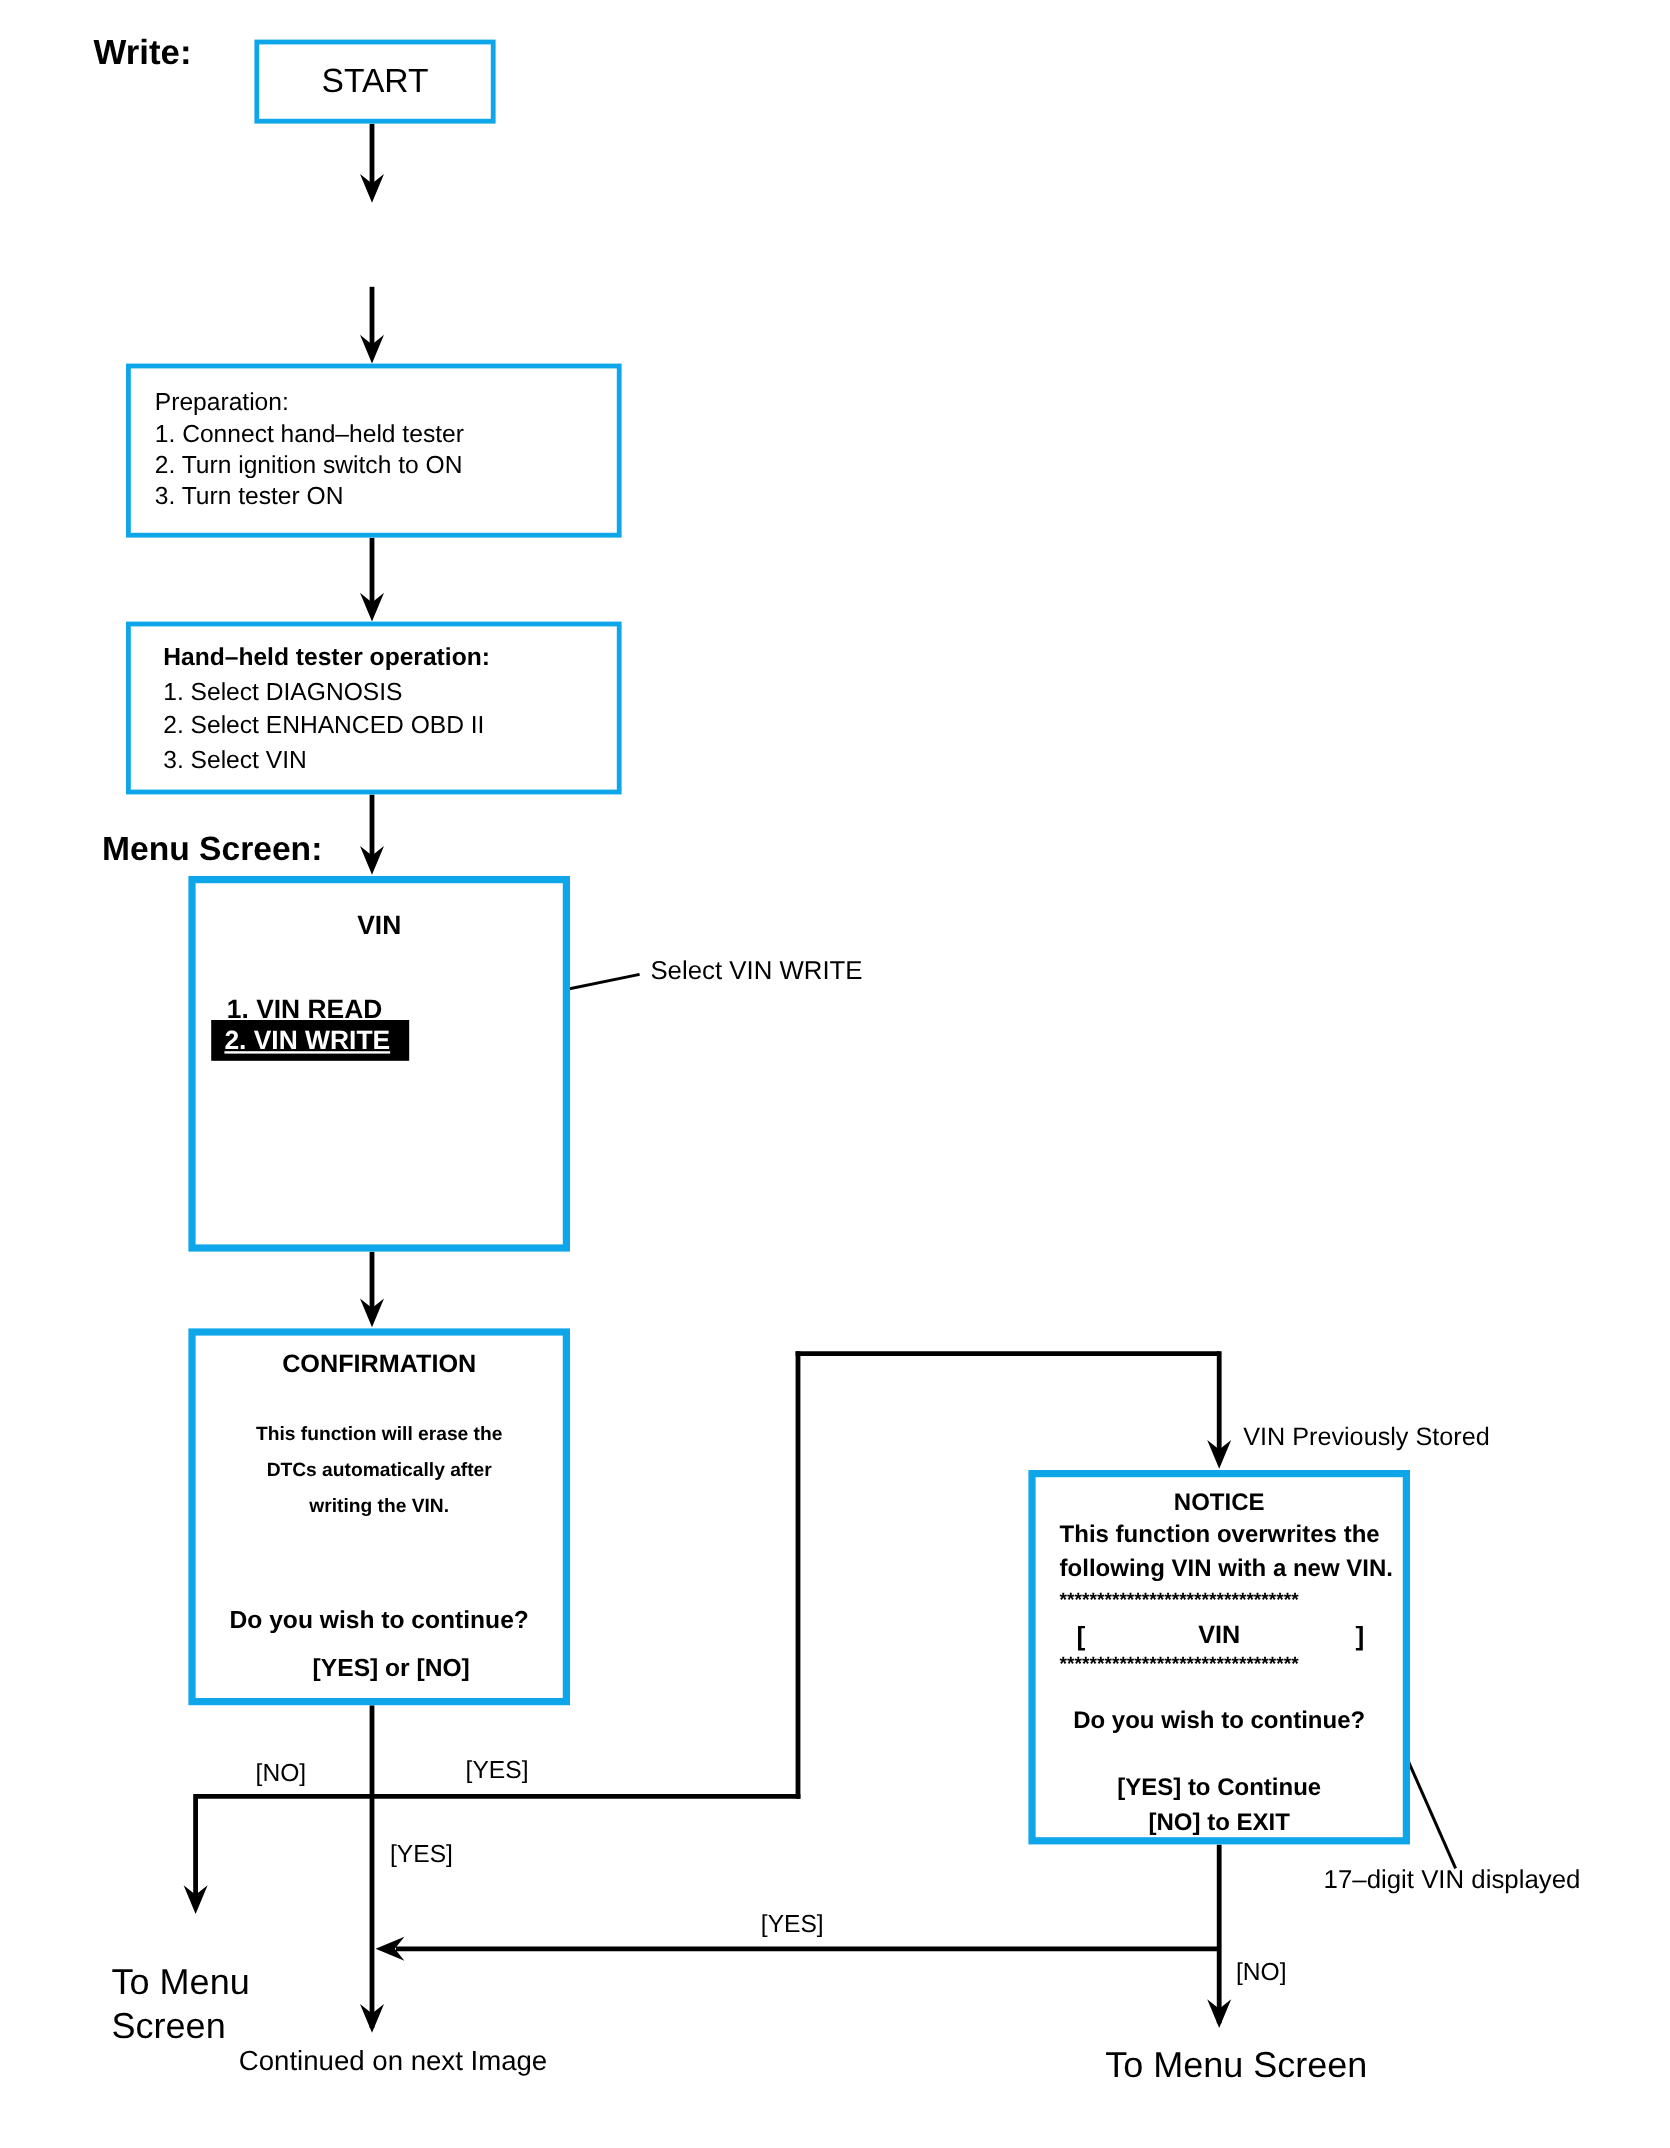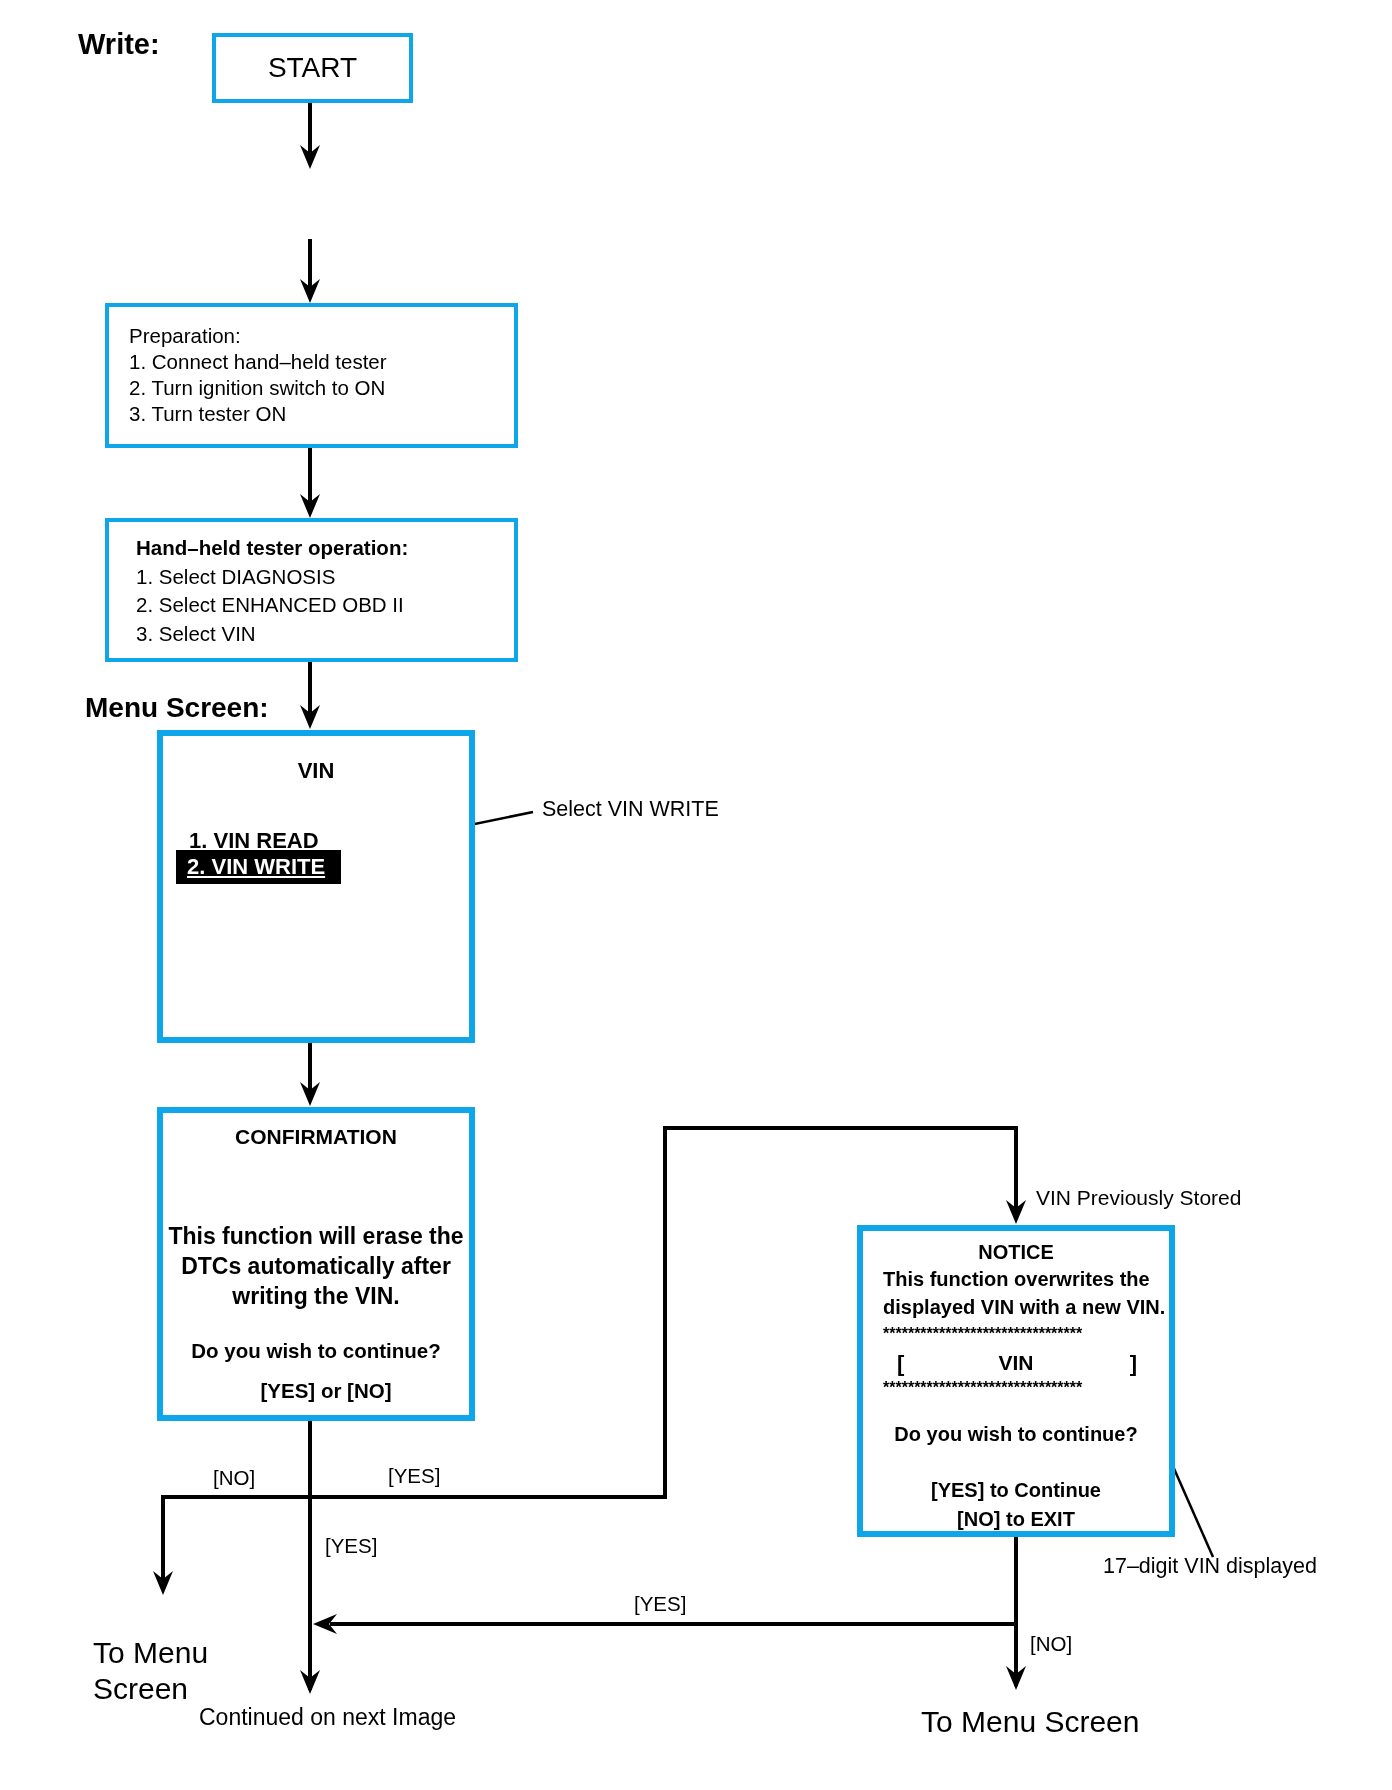--- a/index.html
+++ b/index.html
@@ -83,33 +83,33 @@
   </div>
 
   <div class="box thick" style="left:157px;top:730px;width:318px;height:313px;">
     <div class="abs ctr b" style="top:22px;font-size:22px;">VIN</div>
     <div class="abs b" style="left:26px;top:92px;font-size:22px;">1. VIN READ</div>
     <div class="abs b" style="left:13px;top:114px;width:165px;height:34px;background:#000000;color:#ffffff;font-size:22px;line-height:34px;padding-left:11px;box-sizing:border-box;text-decoration:underline;">2. VIN WRITE</div>
   </div>
 
   <div class="box thick" style="left:157px;top:1107px;width:318px;height:314px;">
     <div class="abs ctr b" style="top:12px;font-size:21px;">CONFIRMATION</div>
-    <div class="abs ctr b screenline" style="top:68px;font-size:23px;margin-top:40px;">
+    <div class="abs ctr b screenline" style="top:68px;font-size:16px;">
       <div>This function will erase the</div>
       <div>DTCs automatically after</div>
       <div>writing the VIN.</div>
     </div>
     <div class="abs ctr b" style="top:226px;font-size:20.5px;">Do you wish to continue?</div>
     <div class="abs ctr b" style="top:266px;font-size:20.5px;margin-left:10px;">[YES] or [NO]</div>
   </div>
 
   <div class="box thick" style="left:857px;top:1225px;width:318px;height:312px;">
     <div class="abs ctr b" style="top:10px;font-size:20px;">NOTICE</div>
     <div class="abs b" style="left:20px;top:37px;font-size:20px;">This function overwrites the</div>
-    <div class="abs b" style="left:20px;top:65px;font-size:20px;">displayed VIN with a new VIN.</div>
+    <div class="abs b" style="left:20px;top:65px;font-size:20px;">following VIN with a new VIN.</div>
     <div class="abs b" style="left:20px;top:94px;font-size:16px;">********************************</div>
     <div class="abs" style="left:0;top:120px;width:100%;height:26px;">
       <span class="abs b" style="left:34px;font-size:22px;">[</span>
       <span class="abs ctr b" style="font-size:21px;">VIN</span>
       <span class="abs b" style="right:32px;font-size:22px;">]</span>
     </div>
     <div class="abs b" style="left:20px;top:148px;font-size:16px;">********************************</div>
     <div class="abs ctr b" style="top:192px;font-size:20px;">Do you wish to continue?</div>
     <div class="abs ctr b" style="top:248px;font-size:20px;">[YES] to Continue</div>
     <div class="abs ctr b" style="top:277px;font-size:20px;">[NO] to EXIT</div>

